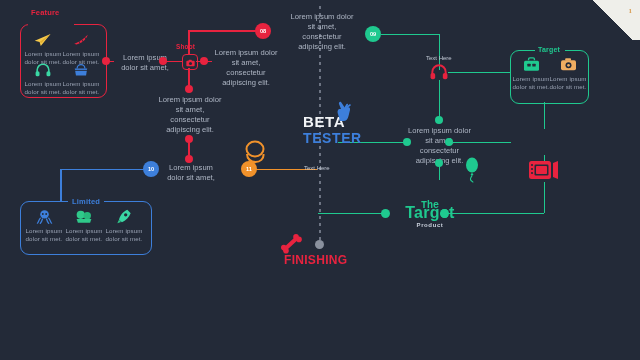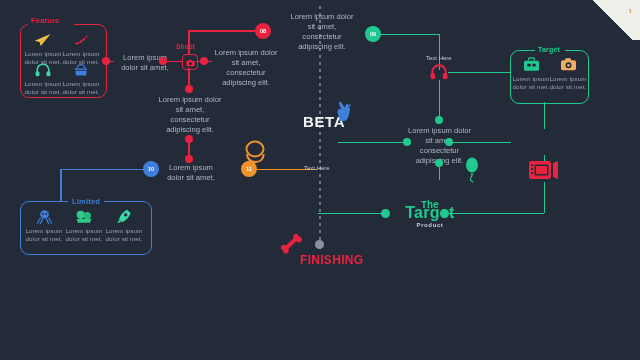--- a/index.html
+++ b/index.html
@@ -48,21 +48,21 @@
 <body>
 
 <div id="stage">
 
   <div class="abs" style="left:319px;top:6px;width:2px;height:236px;
               background:repeating-linear-gradient(to bottom,#6d7483 0 3px,transparent 3px 7px);"></div>
   <div class="abs dot" style="left:315px;top:240px;width:9px;height:9px;background:#8a919e;"></div>
 
   <div class="abs roundbox" style="left:20px;top:24px;width:85px;height:72px;border:1.2px solid #e8233f;"></div>
   <div class="abs" style="left:28px;top:21px;width:46px;height:7px;background:#232a38;"></div>
-  <div class="abs boxtitle" style="left:31px;top:16px;color:#e8233f;">Feature</div>
+  <div class="abs boxtitle" style="left:31px;top:8px;color:#e8233f;">Feature</div>
 
   <div class="abs iconcell" style="left:24px;top:33px;width:38px;">
     <span>
       <svg width="18" height="14" viewBox="0 0 24 18">
           <path d="M1 10 L22 1 L9 17 L7.5 11.5 Z" fill="#f5c84b"></path>
           <path d="M7.5 11.5 L22 1 L10 13 Z" fill="#e0ad2e"></path>
         </svg>
     </span>
     <span class="lorem" style="margin-top:3px;">
       <span>Lorem ipsum</span><br>
@@ -264,20 +264,21 @@
   </div>
 
   <div class="abs line" style="left:438.5px;top:80px;width:1.5px;height:39px;background:#1fc98f;"></div>
   <div class="abs dot" style="left:435px;top:116px;width:8px;height:8px;background:#1fc98f;"></div>
   <div class="abs lorem-lg" style="left:408px;top:126px;width:63px;">Lorem ipsum dolor sit amet, consectetur adipiscing elit.</div>
 
   <div class="abs line" style="left:338px;top:141.5px;width:70px;height:1.5px;background:#1fc98f;"></div>
   <div class="abs dot" style="left:403px;top:138px;width:8px;height:8px;background:#1fc98f;"></div>
 
   <div class="abs beta" style="left:303px;top:113px;">BETA</div>
+  <div class="abs tester" style="left:303px;top:130px;">TESTER</div>
   <div class="abs" style="left:334px;top:100px;">
     <svg width="20" height="22" viewBox="0 0 20 22">
       <path d="M6 21 L4 14 C3 11 4 9 6 9 L7 9 L5 4 C4.4 2.4 6 1 7.2 2.2 L11 8 L13 7.2 C15 6.6 16.5 8 16 10 L14.5 16 C14 19 12 21 9.5 21 Z" fill="#3d7fdb"></path>
       <path d="M11 8 L13.2 4.5 M13 7.2 L16 5" stroke="#3d7fdb" stroke-width="1.6" stroke-linecap="round"></path>
     </svg>
   </div>
 
   <div class="abs line" style="left:449px;top:141.5px;width:62px;height:1.5px;background:#1fc98f;"></div>
   <div class="abs dot" style="left:445px;top:138px;width:8px;height:8px;background:#1fc98f;"></div>
 
@@ -319,18 +320,18 @@
 
   <div class="abs" style="left:281px;top:234px;">
     <svg width="24" height="20" viewBox="0 0 24 20">
       <path d="M3.5 15.5 L16 4" stroke="#e8233f" stroke-width="4" stroke-linecap="round"></path>
       <circle cx="2.8" cy="13.5" r="2.8" fill="#e8233f"></circle>
       <circle cx="5" cy="16.8" r="2.8" fill="#e8233f"></circle>
       <circle cx="15" cy="2.9" r="2.8" fill="#e8233f"></circle>
       <circle cx="18" cy="5.4" r="2.8" fill="#e8233f"></circle>
     </svg>
   </div>
-  <div class="abs finishing" style="left:293px;top:253px;padding-left:7px;">FINISHING</div>
+  <div class="abs finishing" style="left:277px;top:253px;padding-left:7px;">FINISHING</div>
 
   <div class="cornerfold"></div>
   <div class="foldnum">1</div>
 
 </div>
 
 </body></html>

